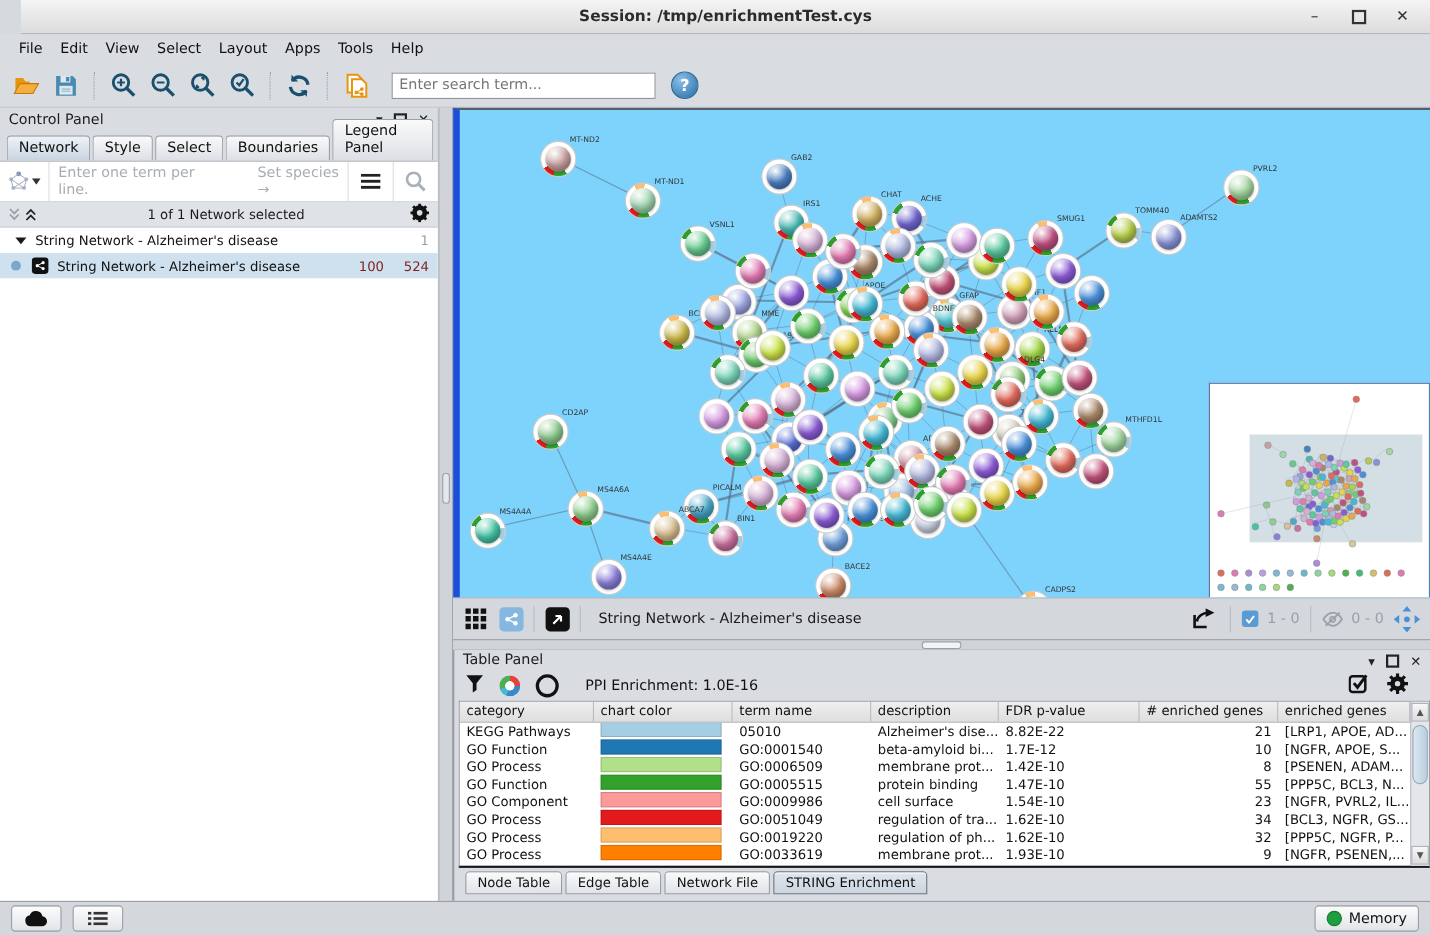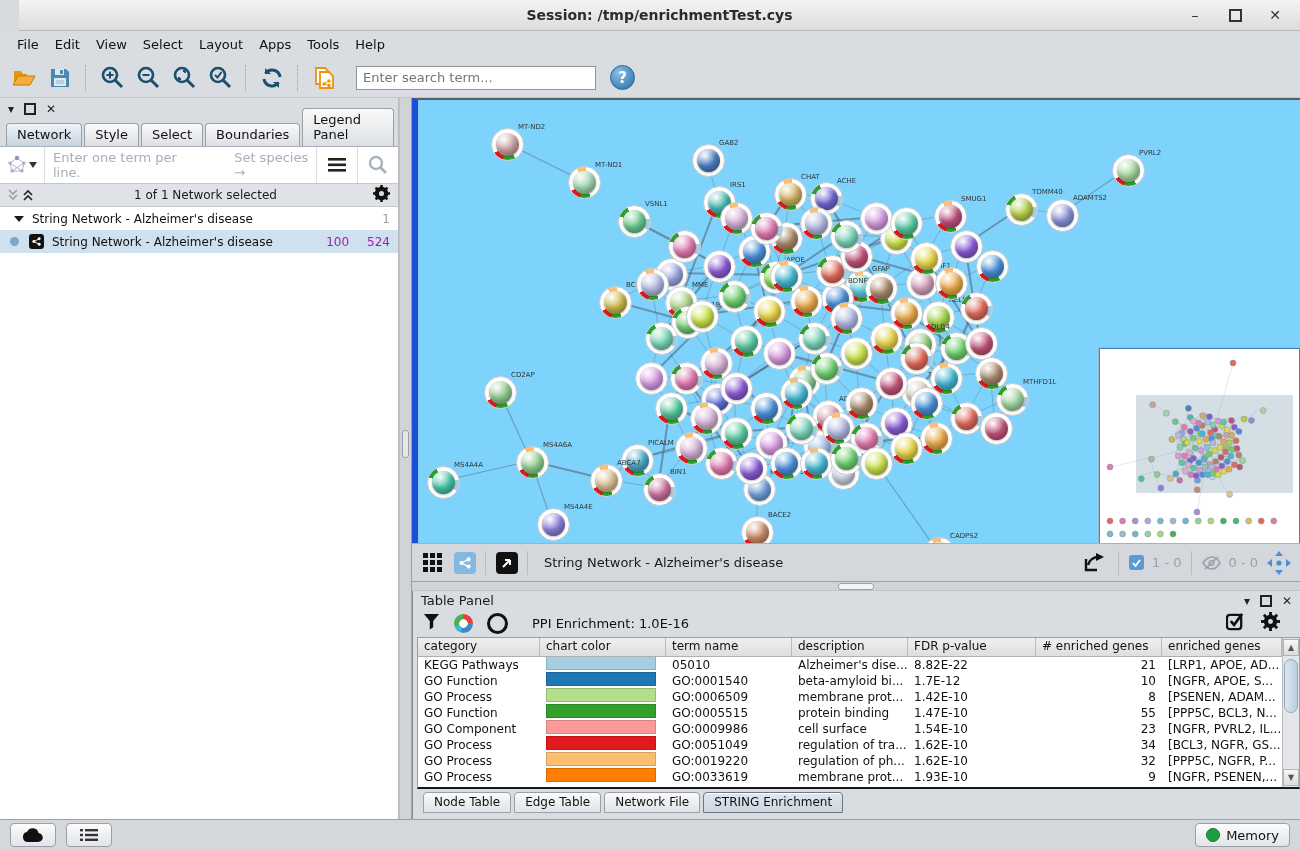--- a/index.html
+++ b/index.html
@@ -46,21 +46,21 @@
   .sel-row{height:22px;display:flex;align-items:center;background:#dfe2e6;border-bottom:1px solid #c4c8cd;padding:0 8px;}
   .sel-row .chev{display:flex;gap:1px;margin-right:4px;}
   .sel-label{flex:1;text-align:center;font-size:12px;color:#1a1a1a;}
   .tree{background:#fff;flex:1 1 auto;overflow:hidden;}
   .tree-row{height:23px;display:flex;align-items:center;font-size:12px;color:#111;padding:0 8px;}
   .tree-row .tri{width:0;height:0;border-left:5px solid transparent;border-right:5px solid transparent;border-top:6px solid #1a1a1a;margin:0 8px 0 6px;}
   .tree-row .count{margin-left:auto;color:#9aa0a8;}
   .tree-row.selected{background:#cfe0ee;}
   .dot{width:9px;height:9px;border-radius:50%;background:#7aa8cc;margin:0 10px 0 2px;}
   .share-badge{width:15px;height:15px;border-radius:3px;background:#111;display:flex;align-items:center;justify-content:center;margin-right:8px;}
-  .num-pair{margin-left:auto;color:#a21caf;display:flex;gap:18px;}
+  .num-pair{margin-left:auto;color:#7f1d1d;display:flex;gap:18px;}
 
   
   .vsplitter{width:11px;flex:0 0 auto;background:#d0d3d8;border-left:1px solid #bfc2c7;border-right:1px solid #9da1a7;display:flex;align-items:center;justify-content:center;}
   .vgrip{width:5px;height:26px;border:1px solid #9aa0a8;border-radius:3px;background:#e4e7eb;margin-top:-30px;}
 
   
   .right-col{flex:1 1 auto;display:flex;flex-direction:column;min-width:0;background:#d6d9de;}
   .network-area{height:443px;position:relative;background:#7dd3fc;border-top:2px solid #5a5f66;border-left:6px solid #1d4ed8;overflow:hidden;flex:0 0 auto;}
   #edge-svg{position:absolute;inset:0;}
   #nodes-layer{position:absolute;inset:0;}
@@ -219,20 +219,21 @@
     <span class="tb-search">
       <input type="text" placeholder="Enter search term..." style="">
     </span>
     <span class="help-circle">?</span>
   </div>
 
   <div class="main">
 
     <div class="control-panel">
       <div class="cp-header">
+        <span class="cp-title">Control Panel</span>
         <span class="cp-hicons">
           <span>▾</span>
           <span class="sq"></span>
           <span style="font-weight:bold;">✕</span>
         </span>
       </div>
       <div class="cp-tabs" id="cp-tabs">
           <span class="cp-tab active">Network</span>
           <span class="cp-tab">Style</span>
           <span class="cp-tab">Select</span>

